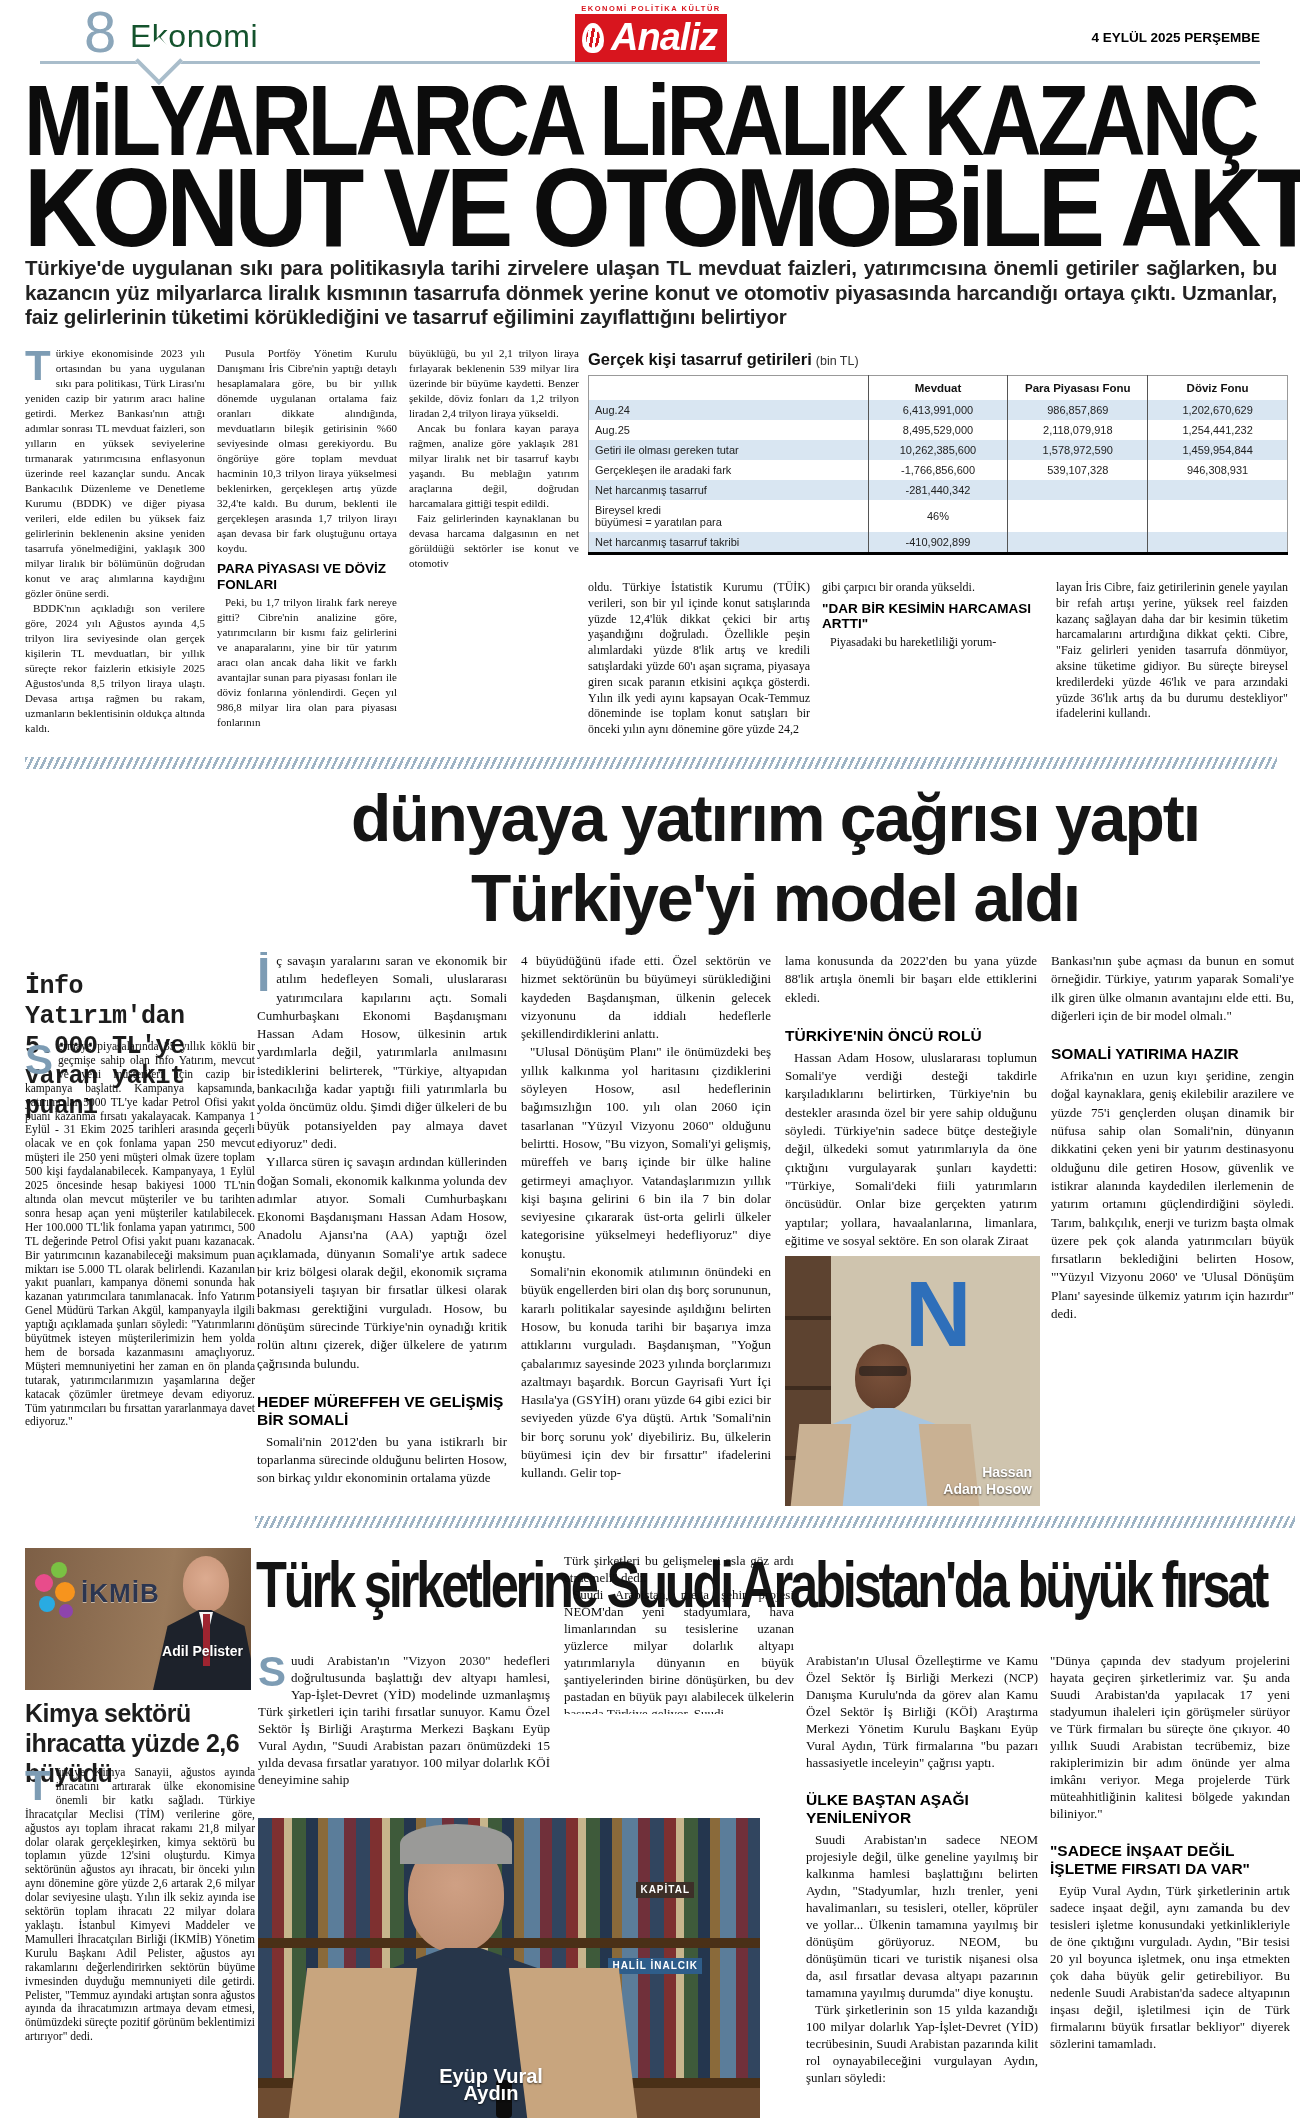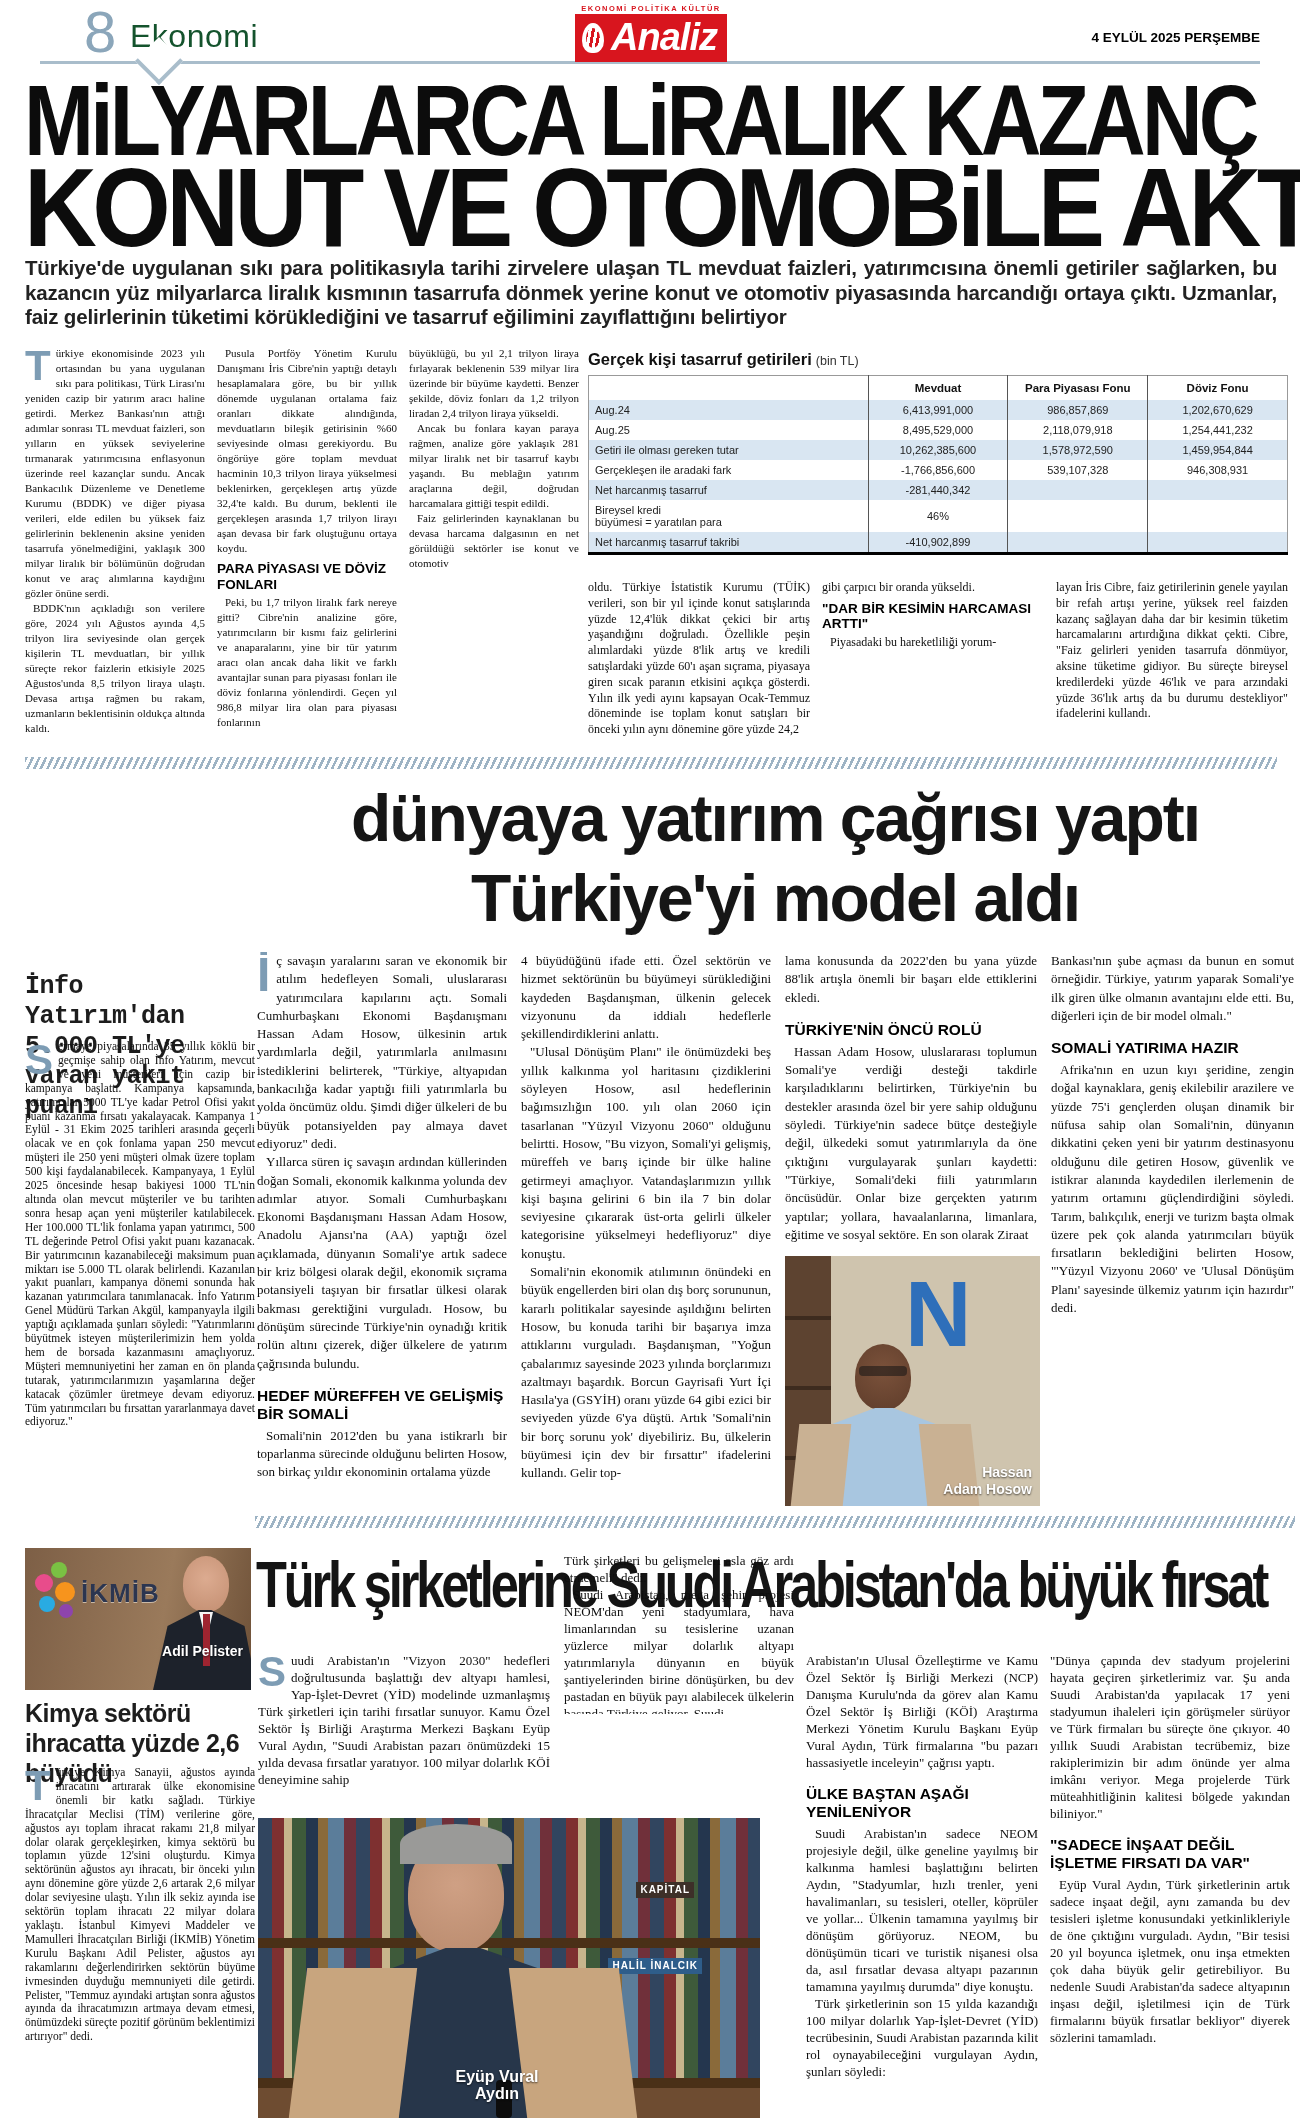--- a/index.html
+++ b/index.html
@@ -29,21 +29,21 @@
   
   .bt{font:400 11px/15px "Liberation Serif",serif;text-align:justify;color:#0e0e0e;}
   .bt p{margin:0 0 0;text-indent:8px;}
   .bt p.np{text-indent:0;}
   .bt2{font:400 12px/15.8px "Liberation Serif",serif;text-align:justify;color:#0e0e0e;}
   .bt2 p{margin:0;text-indent:8px;}
   .bt2 p.np{text-indent:0;}
   .col{overflow:hidden;}
   .dc{float:left;font:700 42px/35px "Liberation Sans",sans-serif;color:#7d9cb4;margin:2px 5px 0 0;}
   .sh{font:700 13.5px/15.5px "Liberation Sans",sans-serif;color:#000;margin:5px 0 3px;text-align:left;}
-  .sh2{font:700 15.5px/18px "Liberation Sans",sans-serif;color:#000;margin:14px 0 4px;text-align:left;}
+  .sh2{font:700 15.5px/18px "Liberation Sans",sans-serif;color:#000;margin:20px 0 4px;text-align:left;}
   
   .tbl-title{font:700 16.5px "Liberation Sans",sans-serif;color:#111;}
   .tbl-unit{font:400 12.5px "Liberation Sans",sans-serif;color:#333;}
   table.data{border-collapse:collapse;width:700px;table-layout:fixed;margin-top:6px;
              font-family:"Liberation Sans",sans-serif;border:1px solid #999;border-bottom:3px solid #000;}
   table.data th{font:700 11.5px "Liberation Sans",sans-serif;text-align:center;padding:6px 4px;}
   table.data td{font:400 11px "Liberation Sans",sans-serif;color:#222;padding:4px 6px;}
   table.data td.lbl{text-align:left;white-space:pre-line;}
   table.data td.val{text-align:center;border-left:1px solid #555;}
   table.data th.val{border-left:1px solid #555;}
@@ -294,16 +294,16 @@
     <div class="books" style="top:130px;height:130px;"></div>
     <div class="shelfbar" style="top:260px;"></div>
     <div class="spine" style="right:66px;top:64px;background:#3d2f28;">KAPİTAL</div>
     <div class="spine" style="right:58px;top:140px;background:#2e5d8a;">HALİL İNALCIK</div>
     <div class="head" style="left:150px;top:18px;width:96px;height:116px;background:radial-gradient(circle at 50% 42%,#cfa084,#b98a6d);"></div>
     <div class="abs" style="left:142px;top:6px;width:112px;height:40px;background:#9a9a98;border-radius:50% 50% 0 0;"></div>
     <div class="torso" style="left:60px;top:130px;width:290px;height:170px;background:#27364a;clip-path:polygon(16% 18%,44% 0,56% 0,86% 18%,100% 100%,0 100%);"></div>
     <div class="abs" style="left:40px;top:150px;width:110px;height:150px;background:#c8a57e;transform:skewX(-7deg);"></div>
     <div class="abs" style="left:260px;top:150px;width:110px;height:150px;background:#c8a57e;transform:skewX(7deg);"></div>
     <div class="abs" style="left:238px;top:262px;width:16px;height:38px;background:#0d0d0d;border-radius:4px;"></div>
-    <div class="caption" style="left:184px;bottom:16px;width:110px;text-align:center;font-size:16px;">Eyüp Vural Aydın</div>
+    <div class="caption" style="left:178px;bottom:16px;width:110px;text-align:center;font-size:20px;">Eyüp Vural Aydın</div>
   </div>
 
 </div>
 
 </body></html>

